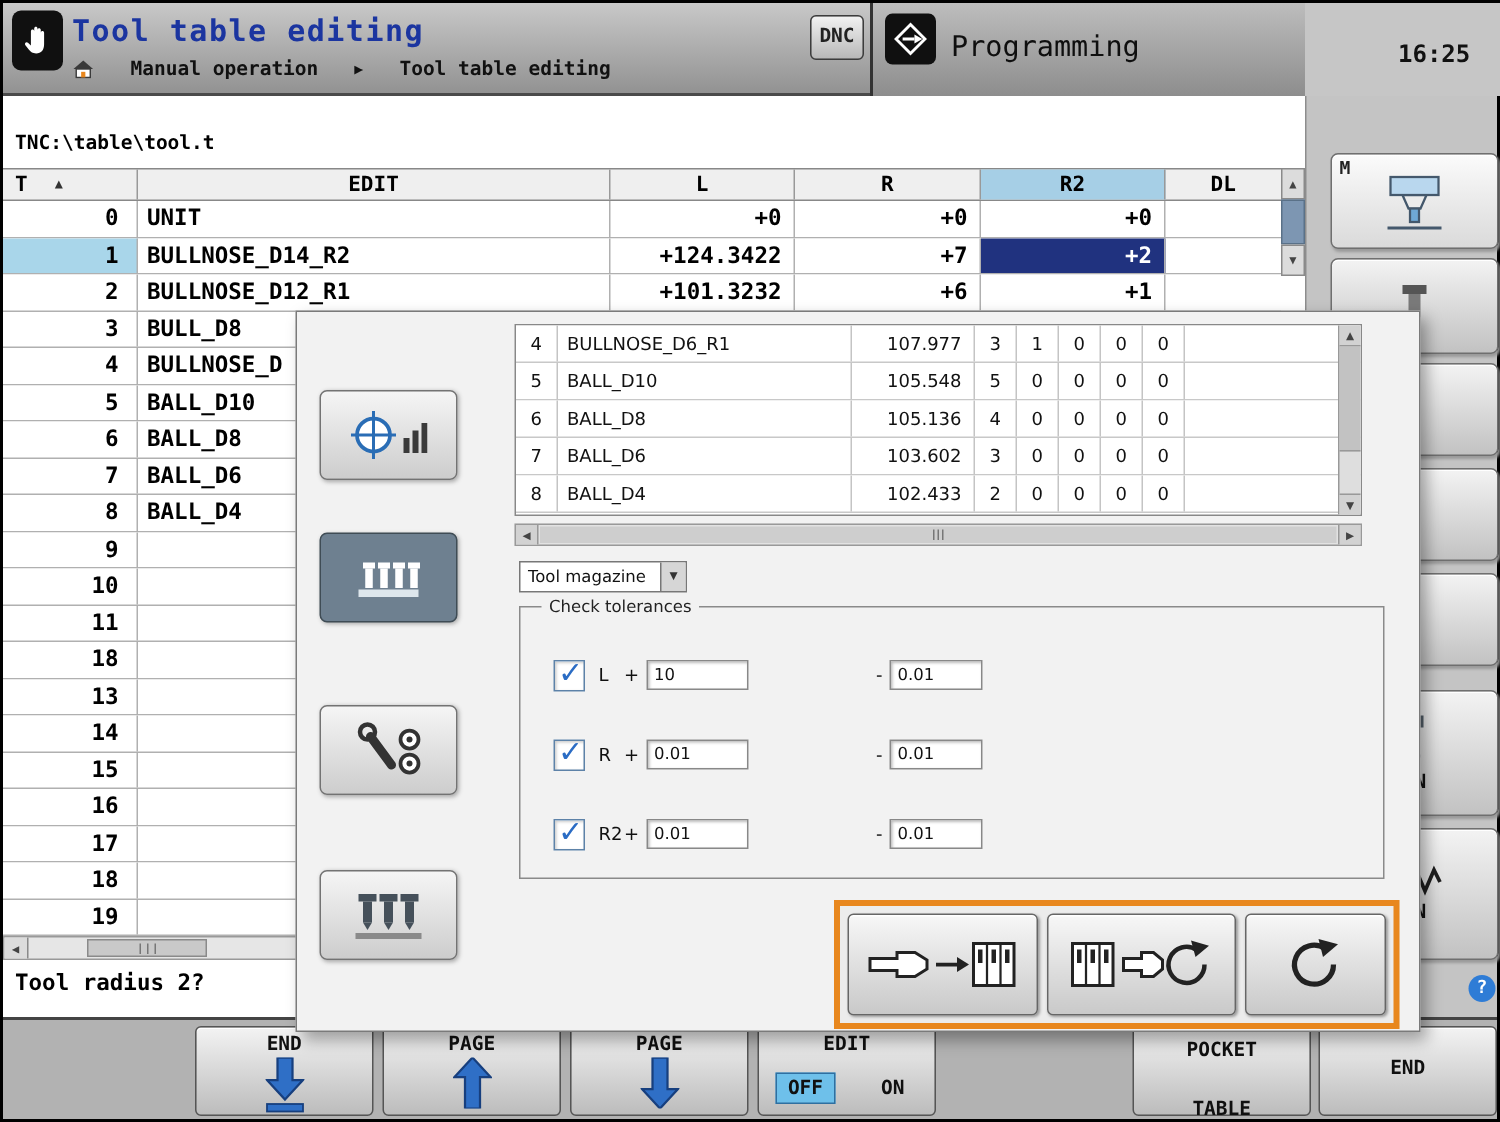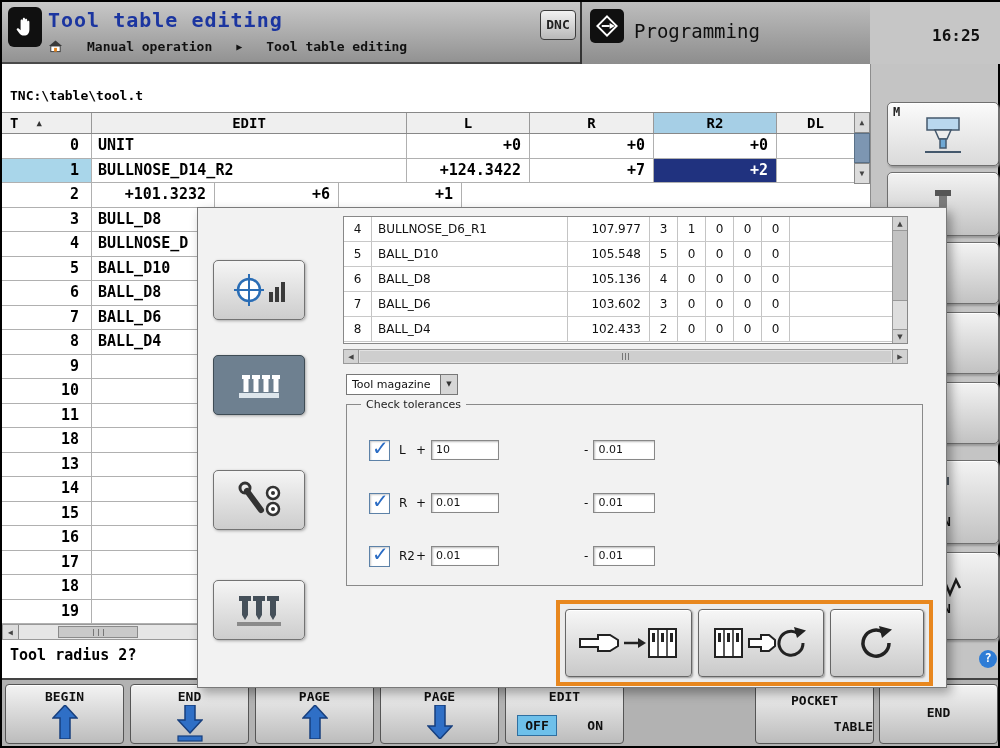--- a/index.html
+++ b/index.html
@@ -142,21 +142,21 @@
   .ob1,.ob2 { width:128px; } .ob3 { width:95px; }
 
   
   #bottom { position:absolute; left:0; top:676px; width:996px; height:68px; background:#b2b2b2;
             border-top:2px solid #444; z-index:10; }
   .bkey { position:absolute; top:4px; height:60px; width:119px; background:linear-gradient(#f3f3f3,#bcbcbc);
           border:1px solid #555; border-radius:4px; box-shadow:inset 0 1px 0 #fff;
           font-size:13px; font-weight:bold; color:#101010; text-align:center; }
   .bk-label { margin-top:4px; }
   .bk-mid { margin-top:20px; }
-  .bk-two1 { margin-top:8px; } .bk-two2 { margin-top:11px;text-align:right; }
+  .bk-two1 { margin-top:8px; } .bk-two2 { margin-top:24px; }
   .bkey svg { display:block; margin:1px auto 0; }
   #edit-off { position:absolute; left:11px; bottom:7px; width:40px; height:21px; background:#6ec0ea;
               border:1px solid #2f6fa0; line-height:19px; }
   #edit-on { position:absolute; right:20px; bottom:10px; }
 </style>
 </head>
 <body>
 
 <div id="screen">
 
@@ -219,20 +219,21 @@
         <div class="trow">
         <div class="cell-t w-t cur">1</div>
         <div class="cell-name w-name">BULLNOSE_D14_R2</div>
         <div class="cell-l w-l">+124.3422</div>
         <div class="cell-r w-r">+7</div>
         <div class="cell-r2 w-r2 sel">+2</div>
         <div class="cell-dl w-dl"></div>
       </div>
         <div class="trow">
         <div class="cell-t w-t">2</div>
+        <div class="cell-name w-name">BULLNOSE_D12_R1</div>
         <div class="cell-l w-l">+101.3232</div>
         <div class="cell-r w-r">+6</div>
         <div class="cell-r2 w-r2">+1</div>
         <div class="cell-dl w-dl"></div>
       </div>
         <div class="trow">
         <div class="cell-t w-t">3</div>
         <div class="cell-name w-name">BULL_D8</div>
         <div class="cell-l w-l"></div>
         <div class="cell-r w-r"></div>
@@ -621,26 +622,20 @@
       <div class="obtn ob3">
         <svg width="40" height="40" viewBox="0 0 40 40">
           <path d="M32 20 a13 13 0 1 1 -5.5 -10.5" fill="none" stroke="#222" stroke-width="3.5"></path>
           <polygon points="22,3 35,6.5 25,15" fill="#222"></polygon>
         </svg>
       </div>
     </div>
   </div>
 
   <div id="bottom">
-    <div class="bkey" style="left:3px">
-      <div class="bk-label">BEGIN</div>
-      <svg width="26" height="34" viewBox="0 0 26 34">
-        <polygon points="13,0 25,13 18,13 18,34 8,34 8,13 1,13" fill="#2f6fc6" stroke="#173f7e" stroke-width="1.5"></polygon>
-      </svg>
-    </div>
     <div class="bkey" style="left:128px">
       <div class="bk-label">END</div>
       <svg width="26" height="37" viewBox="0 0 26 37">
         <polygon points="13,28 25,15 18,15 18,0 8,0 8,15 1,15" fill="#2f6fc6" stroke="#173f7e" stroke-width="1.5"></polygon>
         <rect x="1" y="31" width="24" height="5" fill="#2f6fc6" stroke="#173f7e" stroke-width="1.2"></rect>
       </svg>
     </div>
     <div class="bkey" style="left:253px">
       <div class="bk-label">PAGE</div>
       <svg width="26" height="34" viewBox="0 0 26 34">

